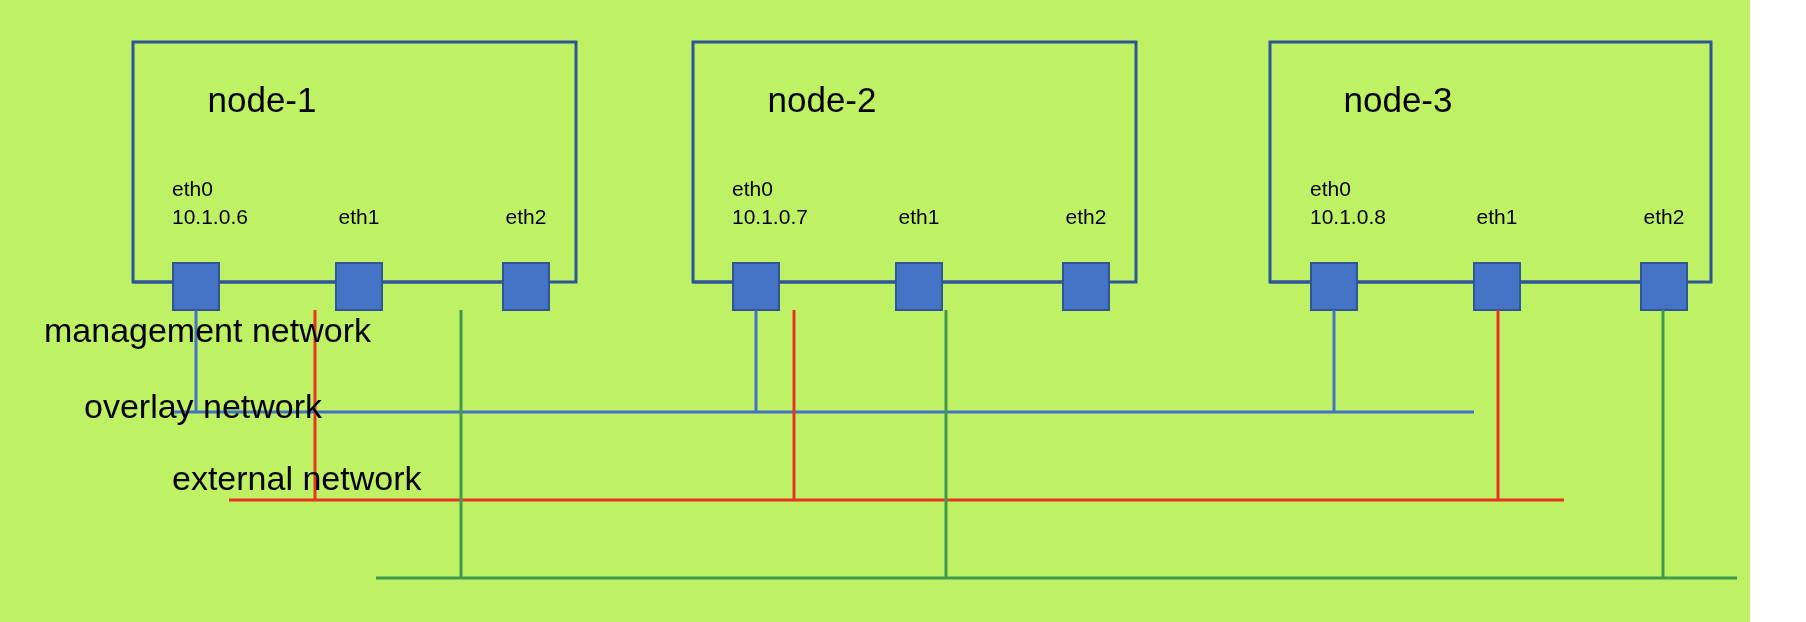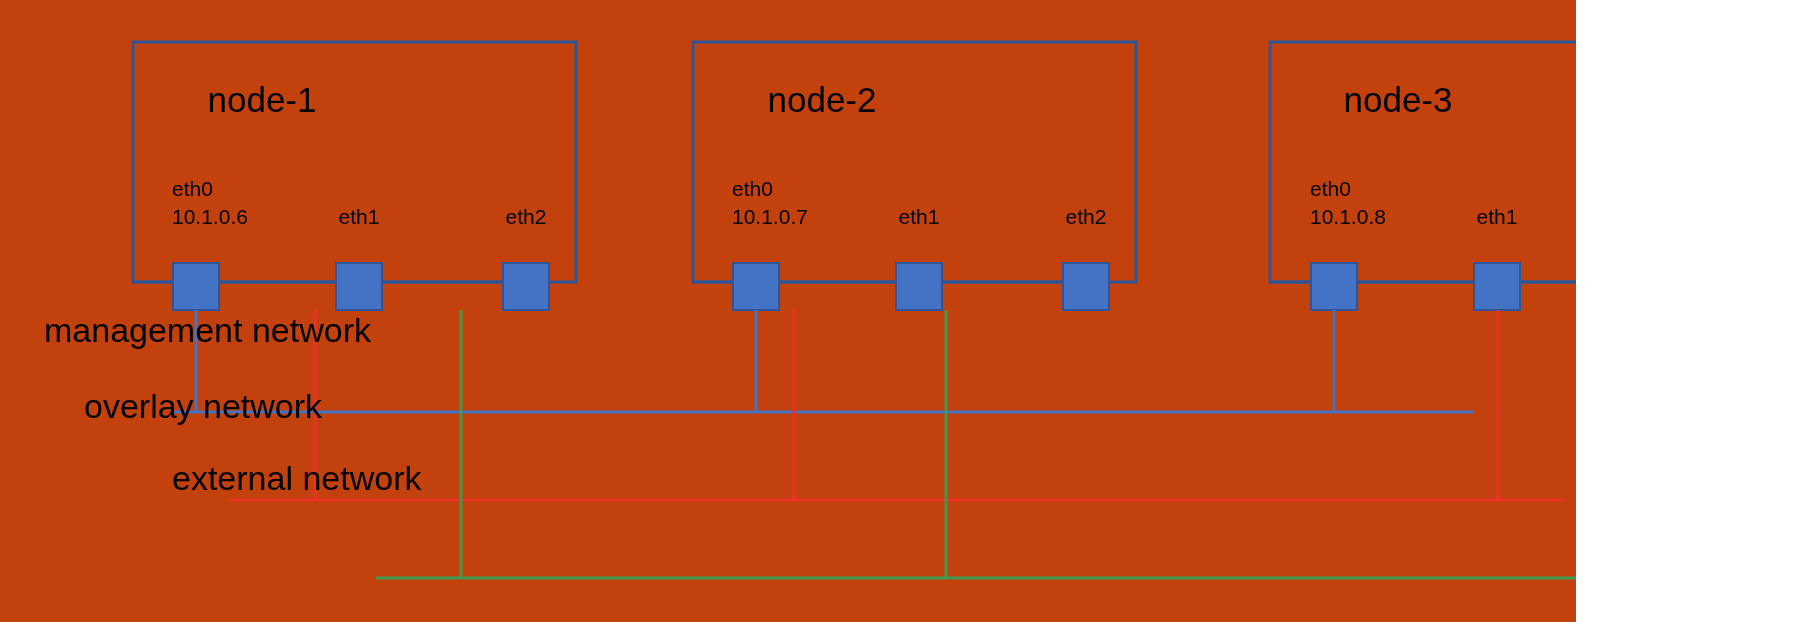--- a/index.html
+++ b/index.html
@@ -6,23 +6,23 @@
     margin: 0;
     padding: 0;
     background: #ffffff;
   }
   body {
     font-family: "Liberation Sans", sans-serif;
     -webkit-font-smoothing: antialiased;
   }
   #canvas {
     position: relative;
-    width: 1576px;
+    width: 1750px;
     height: 622px;
-    background: #c2410c;
+    background: #bef264;
     overflow: hidden;
   }
   svg.diagram {
     position: absolute;
     left: 0;
     top: 0;
     width: 1806px;
     height: 622px;
   }
   .node-title {

